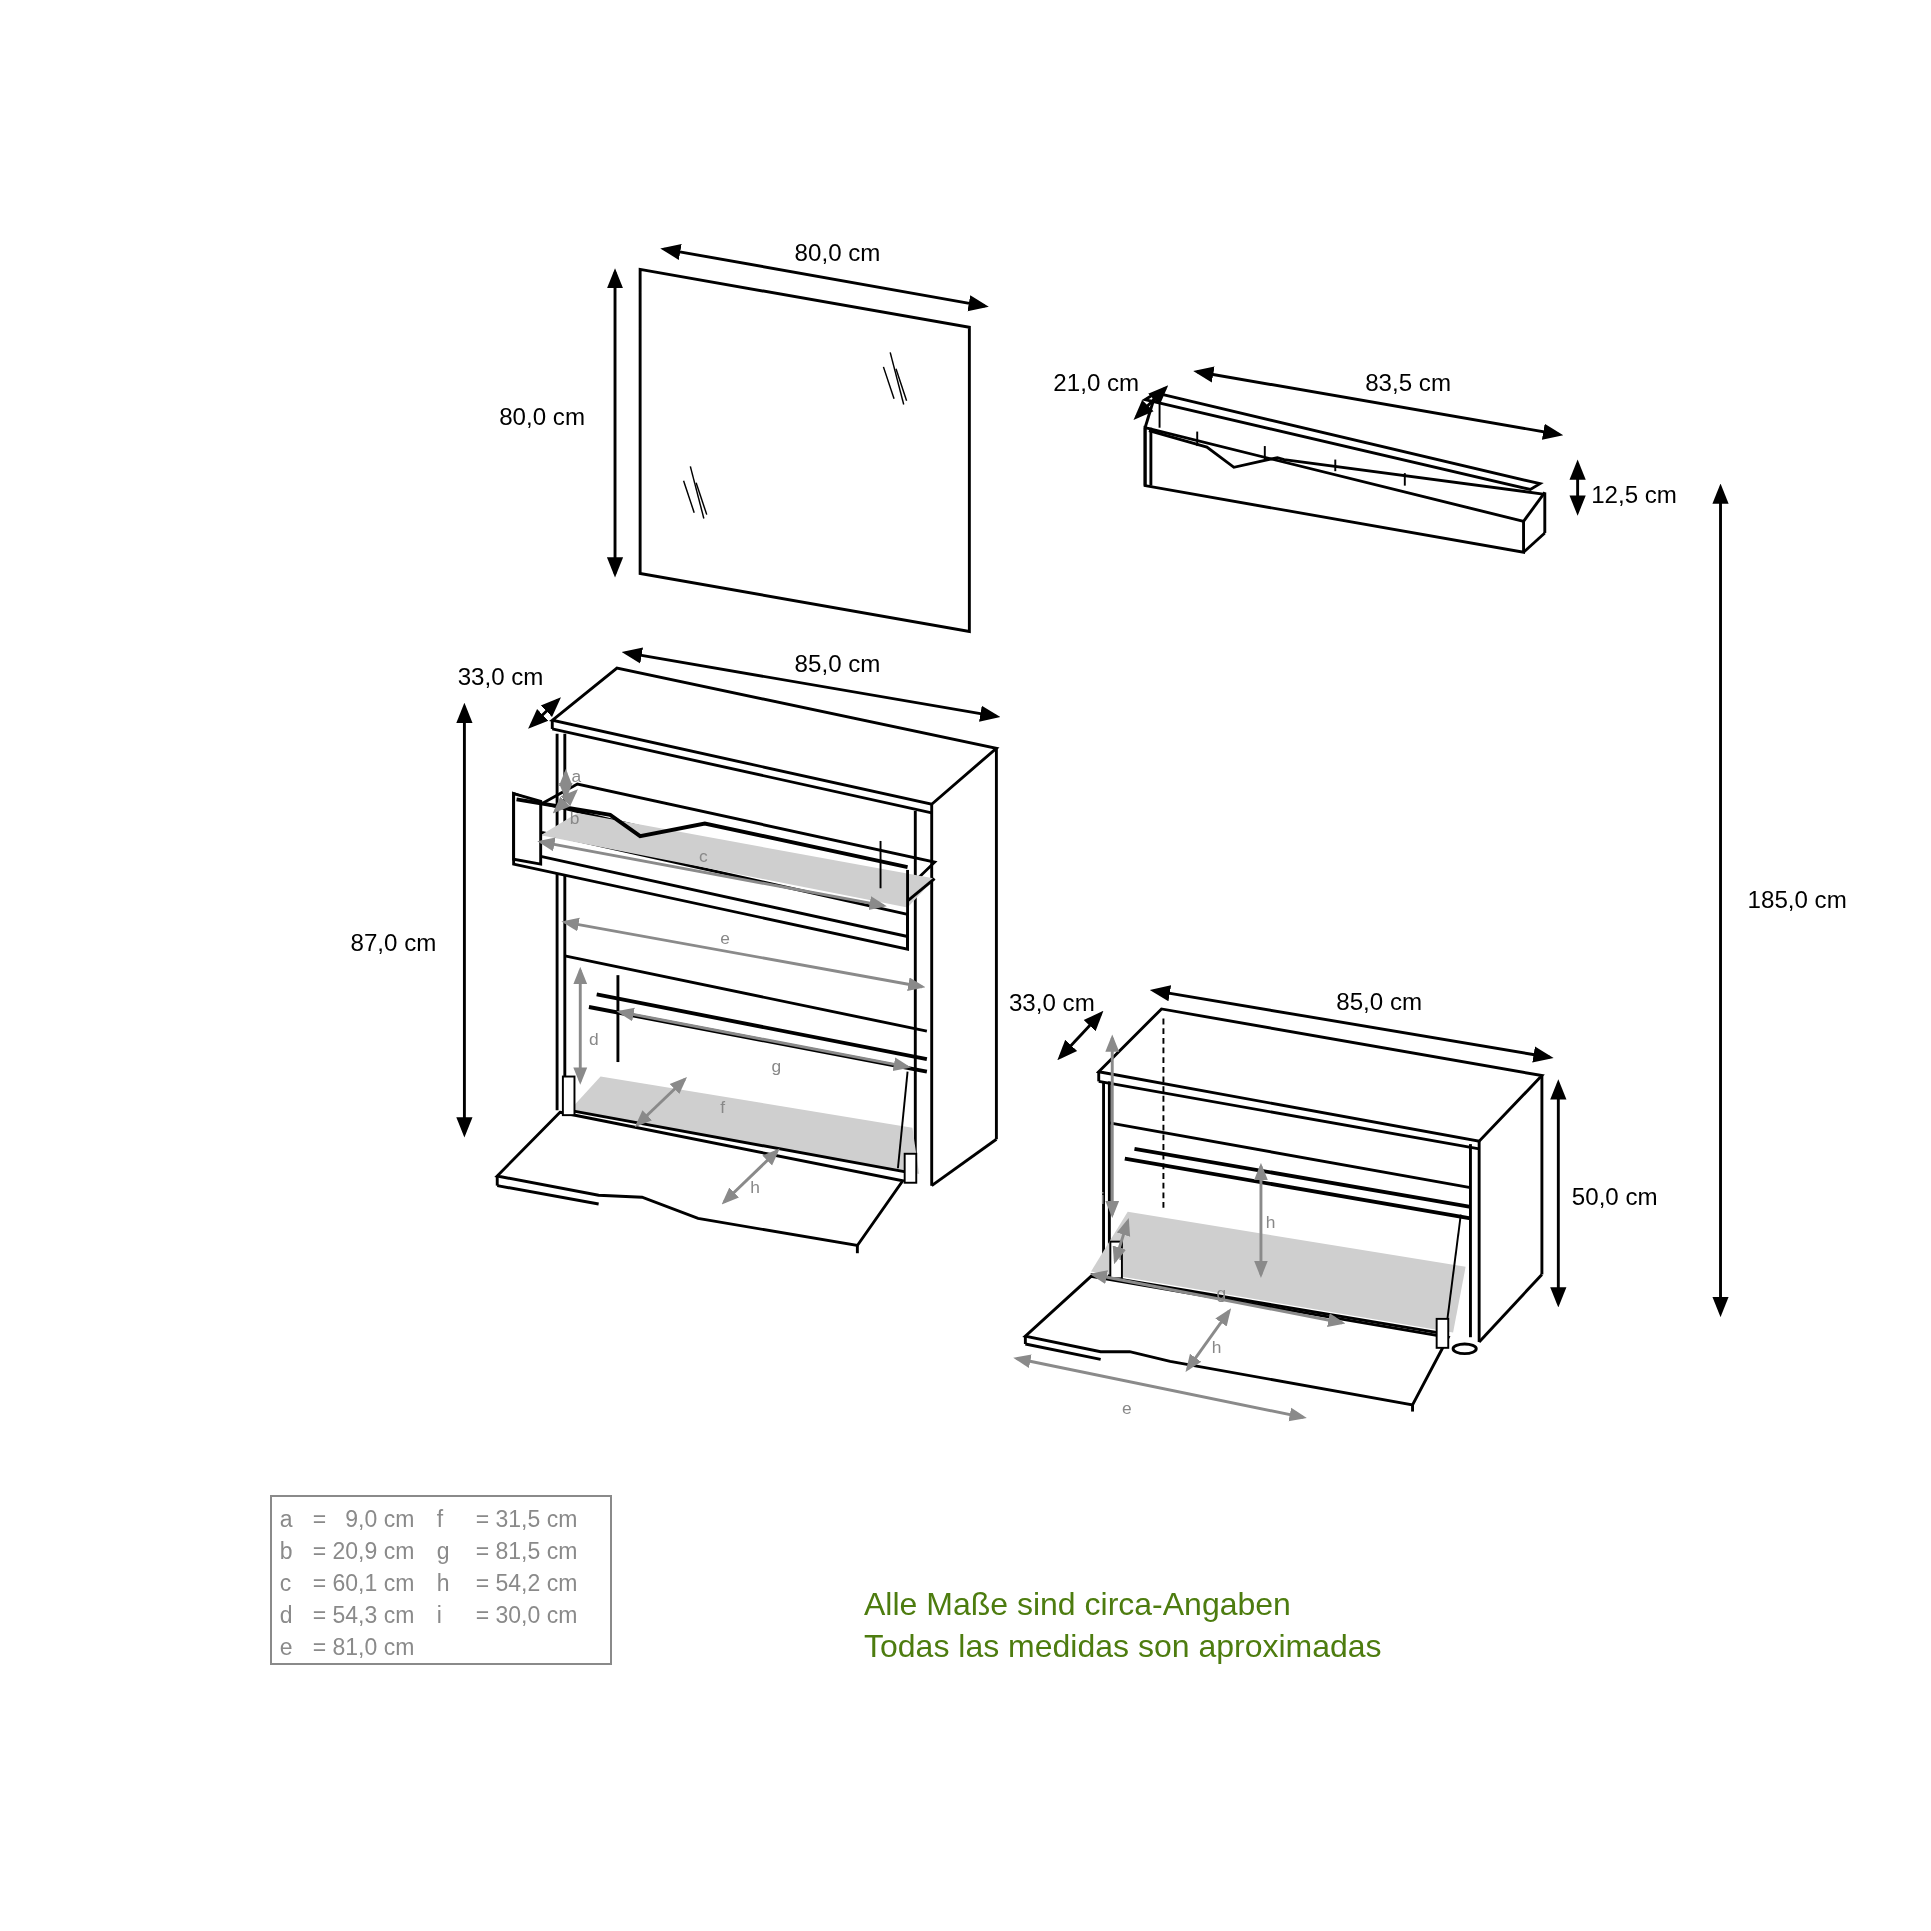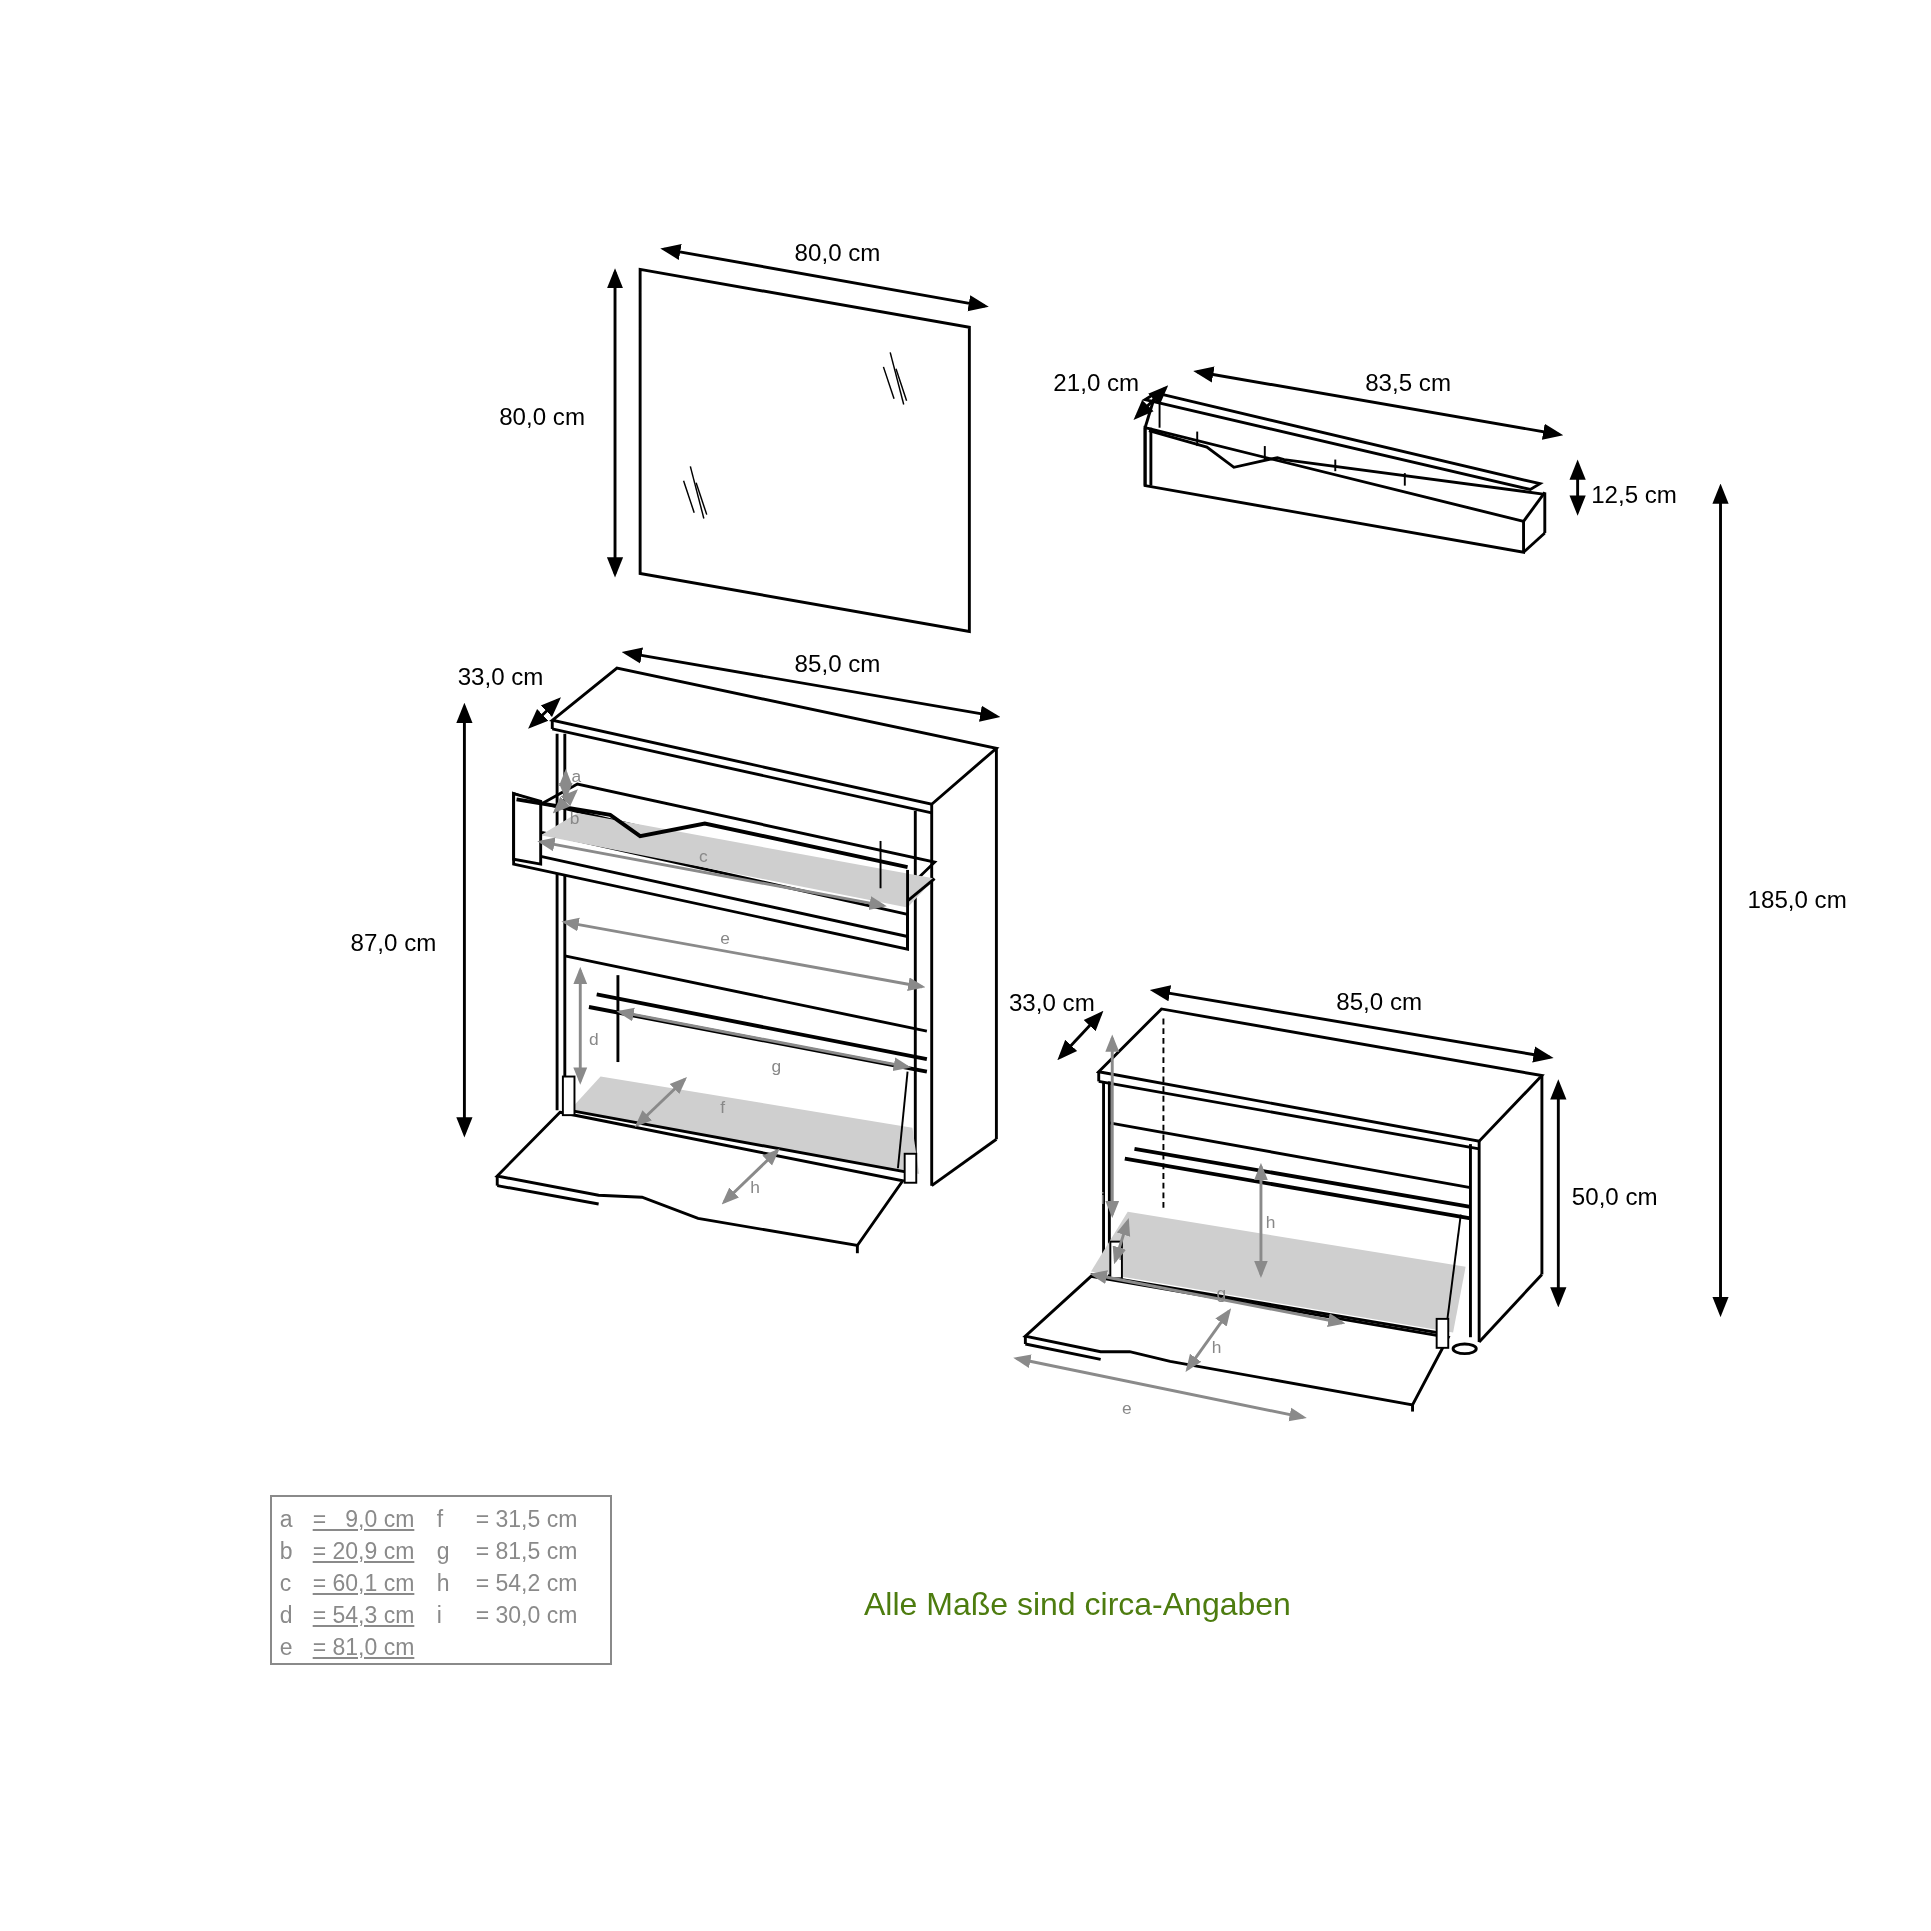--- a/index.html
+++ b/index.html
@@ -6,21 +6,21 @@
   body { width:1931px; height:1931px; position:relative; overflow:hidden;
          font-family:"Liberation Sans", sans-serif; }
   svg#drawing { position:absolute; left:0; top:0; }
   .dim { font-family:"Liberation Sans", sans-serif; font-size:25px; fill:#000; }
   .sub { font-family:"Liberation Sans", sans-serif; font-size:18px; fill:#888; }
   .legend { position:absolute; left:270px; top:1495px; width:342px; height:170px;
             border:2.9px solid #8a8a8a; box-sizing:border-box; padding:5.8px 0 0 7.7px;
             color:#8a8a8a; font-size:23px; line-height:32px; }
   .legend .row { display:flex; white-space:pre; }
   .legend .k { width:33px; }
-  .legend .v { width:124px;text-decoration:underline; }
+  .legend .v { width:124px; }
   .legend .k2 { width:39px; }
   .notes { position:absolute; left:864px; top:1583px; font-size:32px; line-height:42px; color:#4d7c0f; }
   .notes div { white-space:nowrap; }
 </style>
 </head>
 <body>
 
 <svg id="drawing" width="1931" height="1931" viewBox="0 0 2000 2000" xmlns="http://www.w3.org/2000/svg">
   <defs>
     <marker id="ah" viewBox="0 0 10 10" refX="8" refY="5" markerWidth="7" markerHeight="7" orient="auto-start-reverse">
@@ -201,14 +201,15 @@
   <div class="row">
     <span class="k">d</span><span class="v">= 54,3 cm</span><span class="k2">i</span><span>= 30,0 cm</span>
   </div>
   <div class="row">
     <span class="k">e</span><span class="v">= 81,0 cm</span>
   </div>
 </div>
 
 <div class="notes">
   <div>Alle Maße sind circa-Angaben</div>
+  <div>Todas las medidas son aproximadas</div>
 </div>
 
 
 </body></html>

